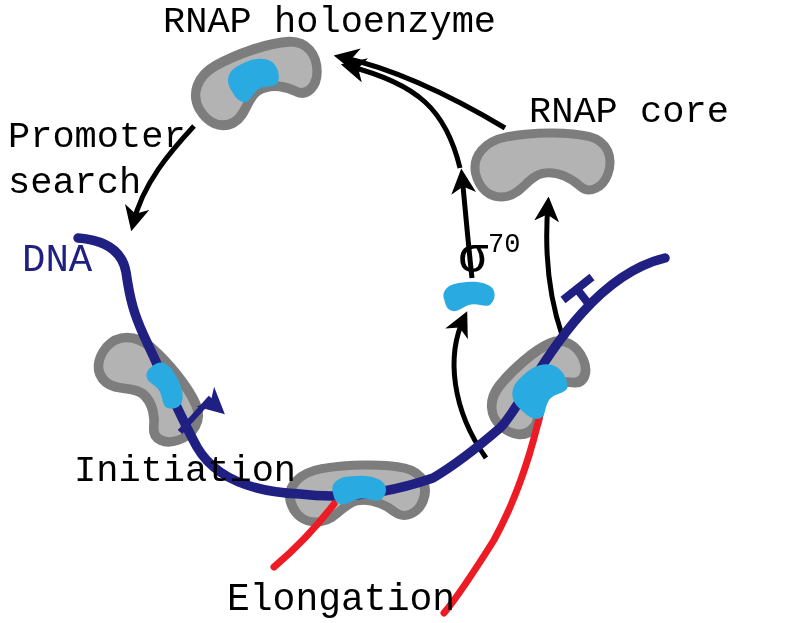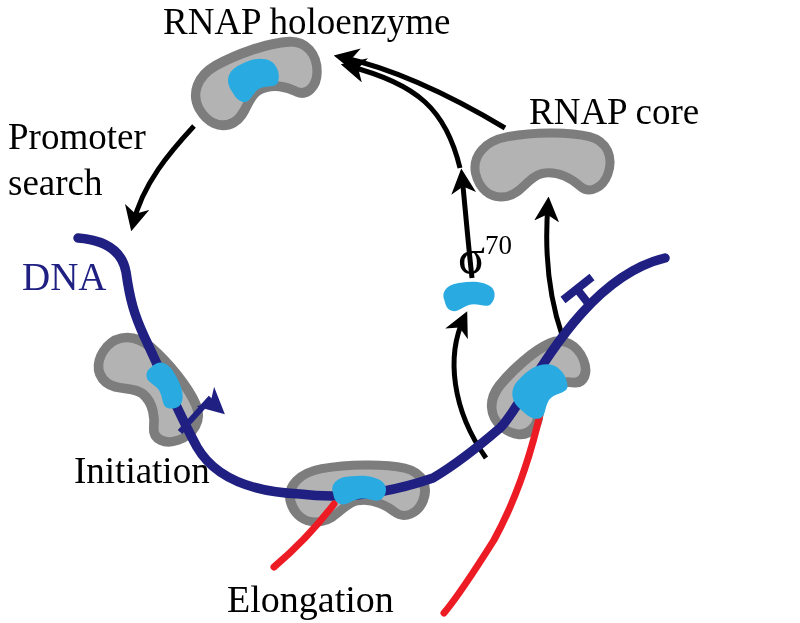--- a/index.html
+++ b/index.html
@@ -1,35 +1,35 @@
 <!DOCTYPE html>
 <html><head>
 <meta charset="utf-8">
 <style>
   html,body{margin:0;padding:0;background:#fff;}
   .stage{
     position:relative;
     width:800px;height:623px;
     background:#ffffff;
     overflow:hidden;
-    font-family:Liberation Serif, serif;
+    font-family:Liberation Mono, monospace;
   }
   .stage svg{position:absolute;left:0;top:0;}
   .lbl{
     position:absolute;
     color:#000;
     font-size:37px;
     line-height:1.1;
     white-space:nowrap;
     user-select:none;
   }
   .lbl-holo{left:163px;top:2px;}
   .lbl-core{left:529px;top:92px;}
   .lbl-promoter{left:8px;top:114px;white-space:pre-line;line-height:1.25;}
-  .lbl-dna{left:22px;top:256px;color:#1f2082;font-size:39px;}
+  .lbl-dna{left:22px;top:240px;color:#1f2082;font-size:39px;}
   .lbl-initiation{left:54px;top:451px;margin-left:20px;}
   .lbl-elongation{left:227px;top:579px;font-size:38px;}
   .lbl-termination{left:608px;top:296px;}
   .lbl-rna{left:511px;top:491px;color:#ed1c24;font-size:38px;}
   .lbl-sigma{left:458px;top:232px;font-size:50px;line-height:1;}
   .lbl-sigma sup{font-size:27px;vertical-align:20px;letter-spacing:0;}
 </style>
 </head>
 <body>
 

